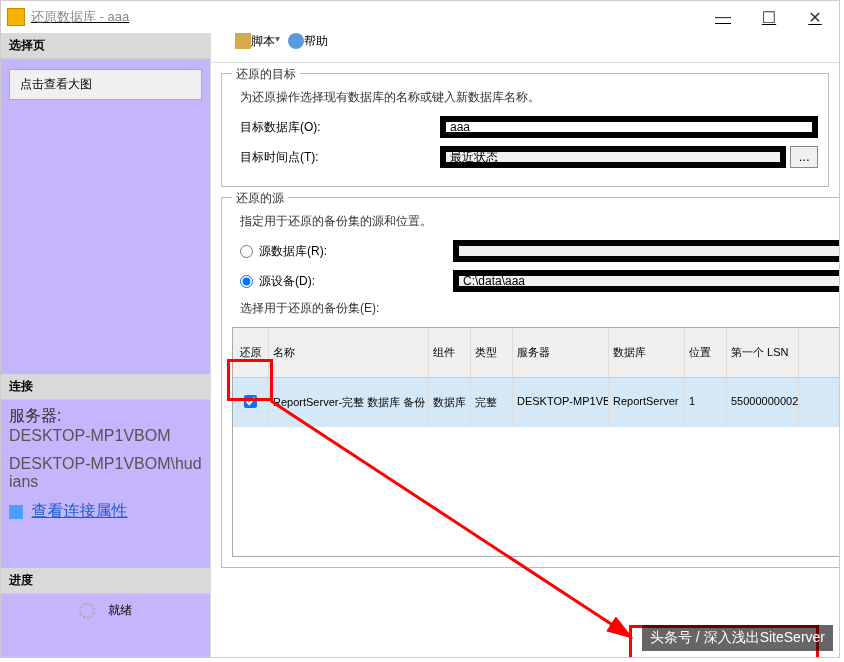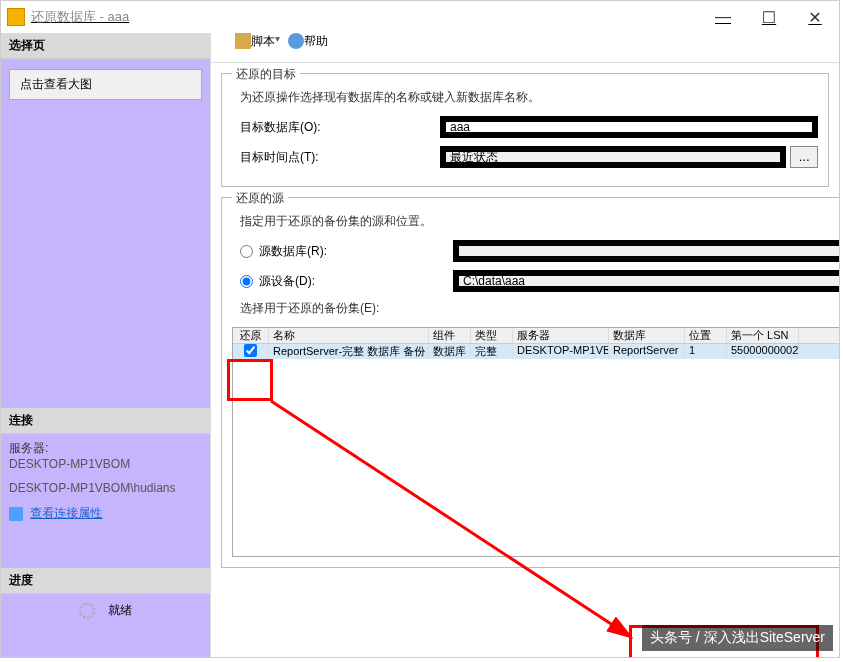--- a/index.html
+++ b/index.html
@@ -8,21 +8,21 @@
     .titlebar { height: 32px; display: flex; align-items: center; padding: 0 6px; background: #fff; text-decoration: underline; }
     .titlebar .icon { width: 18px; height: 18px; background: #f3b300; border: 1px solid #c98b00; margin-right: 6px; }
     .titlebar .title { flex: 1; color: #888; font-size: 13px; }
     .titlebar .winbtns { display: flex; gap: 18px; padding-right: 4px; color: #333; font-size: 16px; }
     .titlebar .winbtn { width: 28px; text-align: center; cursor: default; }
     .content { flex: 1; display: flex; overflow: hidden; }
     .sidebar { width: 210px; background: #c4b5fd; border-right: 1px solid #ddd; display: flex; flex-direction: column; }
     .side-head { background: #d9d9d9; padding: 4px 8px; font-weight: bold; border-bottom: 1px solid #ccc; }
     .side-spacer { flex: 1; }
     .bigimg-btn { background: #f0f0f0; border: 1px solid #aaa; margin: 10px 8px; padding: 6px 10px; text-align: left; font-size: 12px; }
-    .conn-section { padding: 6px 8px; font-size: 12px; }
+    .conn-section { padding: 6px 8px; font-size: 16px; }
     .conn-section .lbl { color: #333; }
     .conn-section .val { color: #555; margin-bottom: 10px; word-break: break-all; }
     .conn-link { color: #1a60cc; text-decoration: underline; }
     .link-icon { display: inline-block; width: 14px; height: 14px; background: #4aa0ff; margin-right: 4px; vertical-align: middle; }
     .progress-sec { padding: 8px; font-size: 12px; text-align: center; }
     .spinner { display: inline-block; width: 16px; height: 16px; border: 2px dotted #aaa; border-radius: 50%; margin-right: 10px; vertical-align: middle; }
     .main { flex: 1; display: flex; flex-direction: column; background: #fff; overflow: hidden; }
     .toolbar { height: 30px; border-bottom: 1px solid #ddd; display: flex; align-items: flex-start; padding: 0 24px; }
     .tool-ico { width: 16px; height: 16px; background: #d8a850; display: inline-block; }
     .tool-ico.help { background: #5a9be0; border-radius: 50%; }
@@ -36,21 +36,21 @@
     .form-row .lbl { width: 200px; }
     .form-row .field { flex: 1; }
     .combo, .txt { width: 100%; height: 22px; border: 6px solid #000000; background: #fff; padding: 0 4px; font-size: 12px; }
     .txt.ro { background: #f0f0f0; }
     .ellips { width: 30px; height: 22px; margin-left: 4px; border: 1px solid #888; background: #f0f0f0; text-align: center; line-height: 18px; }
     .radio-row { display: flex; align-items: center; margin-bottom: 8px; padding-left: 8px; }
     .radio-row input { margin-right: 6px; }
     .radio-row .lbl { width: 194px; }
     .grid-wrap { margin-top: 6px; border: 1px solid #aaa; height: 230px; display: flex; flex-direction: column; }
     .grid-head { display: flex; background: #f0f0f0; border-bottom: 1px solid #ccc; }
-    .grid-head .gh, .grid-row .gc { padding: 0 4px; border-right: 1px solid #ddd; font-size: 11px; overflow: hidden; white-space: nowrap; }
+    .grid-head .gh, .grid-row .gc { padding: 17px 4px; border-right: 1px solid #ddd; font-size: 11px; overflow: hidden; white-space: nowrap; }
     .grid-row { display: flex; background: #d4e8f8; }
     .grid-row .gc.chk { text-align: center; }
     .gh.c0, .gc.c0 { width: 36px; text-align: center; }
     .gh.c1, .gc.c1 { width: 160px; }
     .gh.c2, .gc.c2 { width: 42px; }
     .gh.c3, .gc.c3 { width: 42px; }
     .gh.c4, .gc.c4 { width: 96px; }
     .gh.c5, .gc.c5 { width: 76px; }
     .gh.c6, .gc.c6 { width: 42px; }
     .gh.c7, .gc.c7 { width: 72px; }

